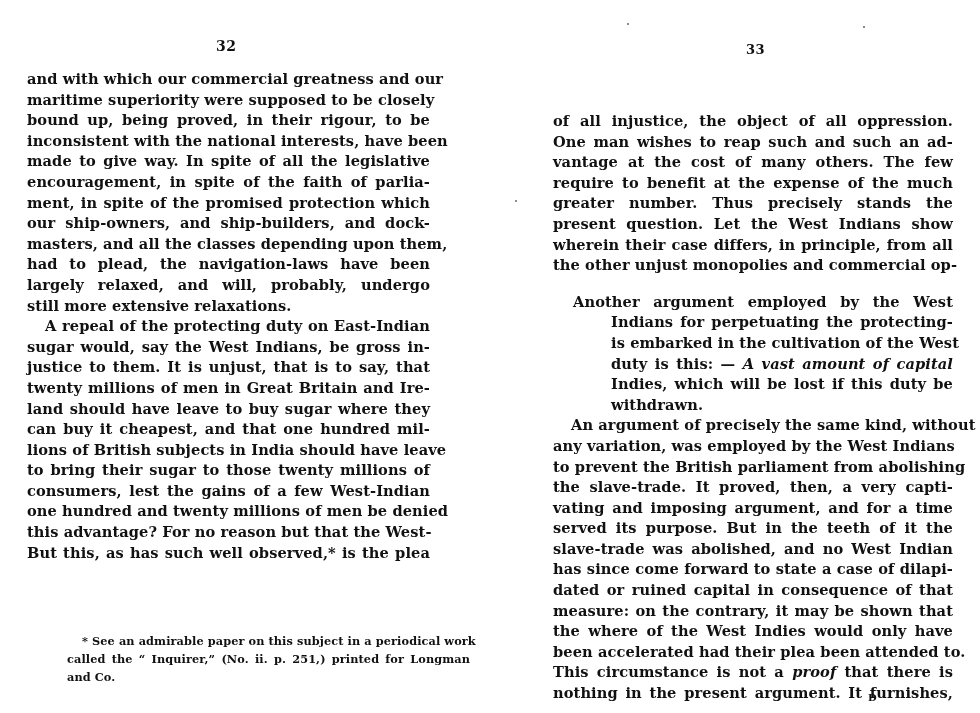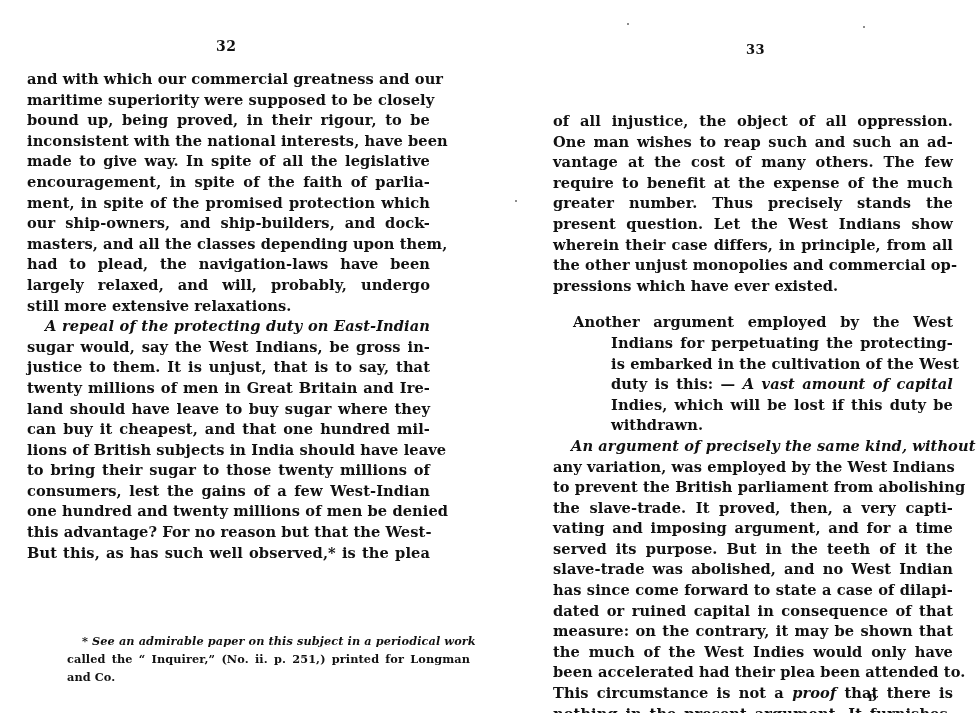--- a/index.html
+++ b/index.html
@@ -10,21 +10,21 @@
   .page-right { left: 490px; width: 490px; }
   .page-num { position: absolute; font-weight: bold; font-size: 14px; letter-spacing: 0.5px; }
   .page-left .page-num { left: 216px; top: 22px; }
   .page-right .page-num { left: 256px; top: 26px; font-size: 13px; }
   .col { position: absolute; }
   .page-left .col { left: 27px; top: 53px; width: 403px; }
   .page-right .col { left: 63px; top: 55px; width: 400px; margin-top: 40px; }
   .line { display: block; height: 20.6px; line-height: 20.6px; font-size: 14.6px; font-weight: bold;
           text-align: justify; text-align-last: justify; white-space: nowrap; letter-spacing: 0.1px; }
   .line.last { text-align-last: left; }
-  .line.indent { padding-left: 18px; font-style: italic; }
+  .line.indent { padding-left: 18px; }
   .line .it { font-style: italic; }
   .gap { display: block; height: 16px; }
   .hang-first { padding-left: 20px; }
   .hang { padding-left: 58px; }
   .footnote { position: absolute; left: 27px; top: 616px; width: 403px; margin-left: 40px; }
   .footnote .line { font-size: 11.3px; height: 18px; line-height: 18px; }
   .footnote .line.indent { padding-left: 15px; }
   .sig { position: absolute; left: 378px; top: 676px; font-size: 10px; font-weight: bold; }
   .speck { position: absolute; width: 2px; height: 2px; background: #666; border-radius: 1px; }
 </style>
@@ -70,21 +70,20 @@
   <div class="page-num">33</div>
   <div class="col">
     <span class="line">of all injustice, the object of all oppression.</span>
     <span class="line">One man wishes to reap such and such an ad-</span>
     <span class="line">vantage at the cost of many others.  The few</span>
     <span class="line">require to benefit at the expense of the much</span>
     <span class="line">greater number.  Thus precisely stands the</span>
     <span class="line">present question.  Let the West Indians show</span>
     <span class="line">wherein their case differs, in principle, from all</span>
     <span class="line">the other unjust monopolies and commercial op-</span>
-    <span class="line last">pressions which have ever existed.</span>
     <span class="gap"></span>
 
     <div>
       <span class="line hang-first">Another argument employed by the West</span>
       <span class="line hang">Indians for perpetuating the protecting-</span>
       <span class="line hang it">is embarked in the cultivation of the West</span>
       <span class="line hang"><span>duty is this: — </span><span class="it">A vast amount of capital</span></span>
       <span class="line hang it">Indies, which will be lost if this duty be</span>
       <span class="line hang last it">withdrawn.</span>
     </div>
@@ -92,21 +91,21 @@
     <span class="line indent">An argument of precisely the same kind, without</span>
     <span class="line">any variation, was employed by the West Indians</span>
     <span class="line">to prevent the British parliament from abolishing</span>
     <span class="line">the slave-trade.  It proved, then, a very capti-</span>
     <span class="line">vating and imposing argument, and for a time</span>
     <span class="line">served its purpose.  But in the teeth of it the</span>
     <span class="line">slave-trade was abolished, and no West Indian</span>
     <span class="line">has since come forward to state a case of dilapi-</span>
     <span class="line">dated or ruined capital in consequence of that</span>
     <span class="line">measure: on the contrary, it may be shown that</span>
-    <span class="line">the much of the West Indies would only have</span>
+    <span class="line">the where of the West Indies would only have</span>
     <span class="line">been accelerated had their plea been attended to.</span>
     <span class="line"><span>This circumstance is not a </span><span class="it">proof</span><span> that there is</span></span>
     <span class="line">nothing in the present argument.  It furnishes,</span>
   </div>
   <div class="sig">D</div>
 </div>
 
 <div class="speck" style="left:627px;top:23px"></div>
 <div class="speck" style="left:863px;top:26px"></div>
 <div class="speck" style="left:515px;top:200px"></div>

